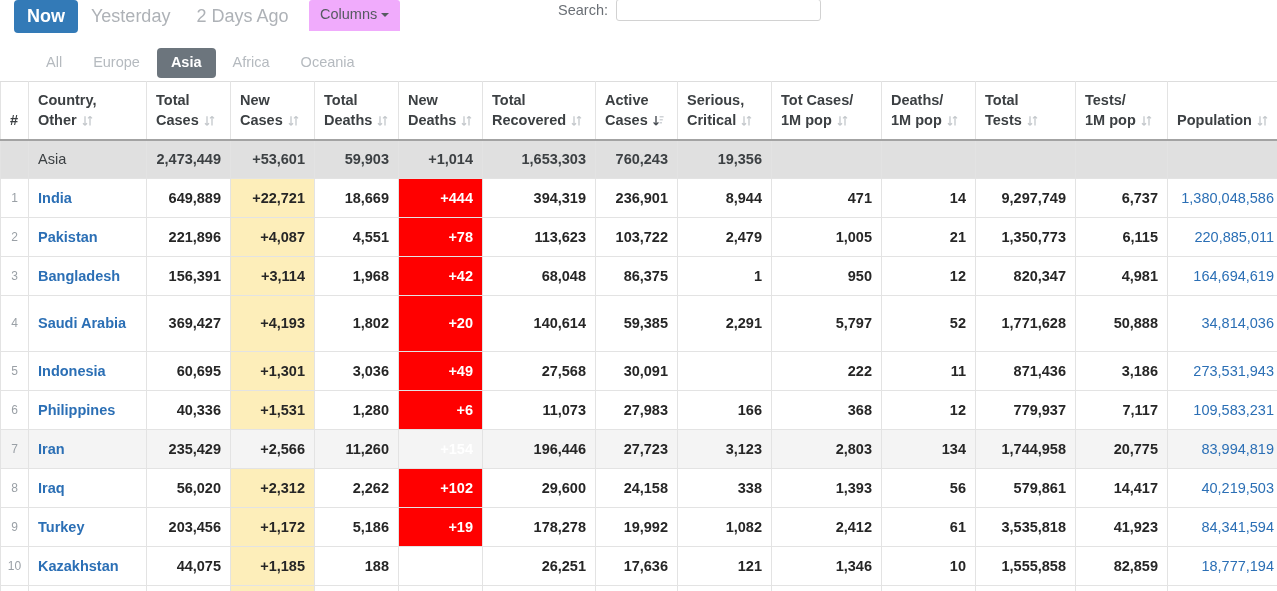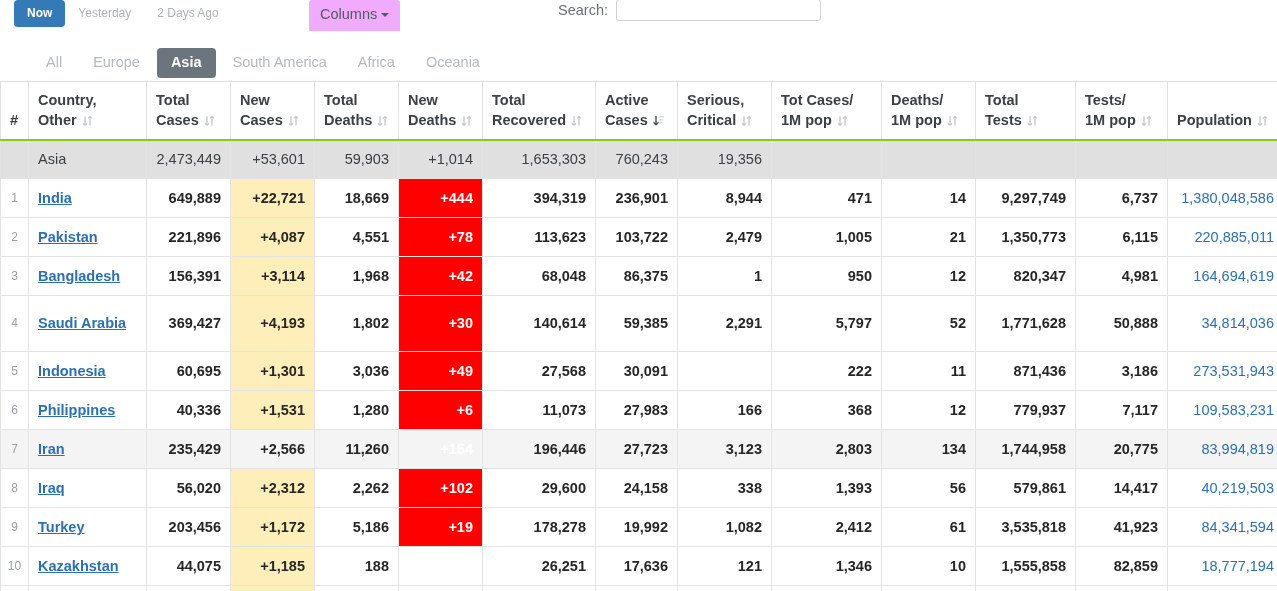--- a/index.html
+++ b/index.html
@@ -24,21 +24,21 @@
     box-sizing: border-box;
   }
   .pill-group {
     position: absolute;
     left: 14px;
     top: 0;
     display: flex;
     align-items: center;
   }
   .pill {
-    font-size: 12px;
+    font-size: 18px;
     line-height: 1;
     padding: 7px 13px 8px 13px;
     border-radius: 4px;
     color: #aeb2b7;
     cursor: pointer;
     white-space: nowrap;
     user-select: none;
   }
   .pill.active {
     background: #337ab7;
@@ -130,21 +130,21 @@
     font-size: 14.5px;
   }
   table.main th, table.main td {
     border: 1px solid #e3e3e3;
     padding: 7px 9px;
     box-sizing: border-box;
     vertical-align: middle;
   }
   table.main thead th {
     border-top: 1px solid #dddddd;
-    border-bottom: 2px solid #84cc16;
+    border-bottom: 2px solid #a3a3a3;
     font-weight: bold;
     color: #3c4043;
     text-align: left;
     vertical-align: bottom;
     padding-bottom: 9px;
     padding-top: 9px;
     line-height: 1.35;
     background: #ffffff;
   }
   th .hlabel { display: inline; }
@@ -179,27 +179,26 @@
     text-align: center;
     color: #9aa0a6;
     font-weight: normal;
     font-size: 12px;
     padding-left: 2px;
     padding-right: 2px;
   }
   tbody td.cname { text-align: left; font-weight: normal; }
   tbody td.cname a {
     color: #2b6fb5;
-    text-decoration: underline;
     font-weight: bold;
     cursor: pointer;
   }
   tbody tr.total td {
     background: #e0e0e0;
-    font-weight: normal;
+    font-weight: bold;
     color: #3c4043;
     height: 38px;
   }
   tbody tr.total td.cname { font-weight: normal; color: #3c4043; }
   tbody tr td { height: 39px; }
   tbody tr.tall td { height: 56px; }
   tbody tr.hover td { background: #f4f4f4; }
 
   td.newcases { background: #fdeeba; }
   td.newdeaths { background: #ff0000; color: #ffffff; margin-top: 22px; }
@@ -225,21 +224,20 @@
   <div class="search-wrap">
     <span class="search-label">Search:</span>
     <input class="search-input" type="text" placeholder="" style="">
   </div>
 </div>
 
 <div class="conttabs">
     <div class="ctab">All</div>
     <div class="ctab">Europe</div>
     <div class="ctab active">Asia</div>
-    <div class="ctab">South America</div>
     <div class="ctab">Africa</div>
     <div class="ctab">Oceania</div>
   </div>
 
 <div class="table-clip">
   <table class="main">
     <colgroup>
       <col class="c-num">
         <col class="c-name">
         <col class="c-tc">
@@ -378,21 +376,21 @@
           <td>820,347</td>
           <td>4,981</td>
           <td class="pop">164,694,619</td>
         </tr>
         <tr class="tall ">
           <td class="idx">4</td>
           <td class="cname"><a>Saudi Arabia</a></td>
           <td>369,427</td>
           <td class="newcases">+4,193</td>
           <td>1,802</td>
-          <td class="newdeaths">+30</td>
+          <td class="newdeaths">+20</td>
           <td>140,614</td>
           <td>59,385</td>
           <td>2,291</td>
           <td>5,797</td>
           <td>52</td>
           <td>1,771,628</td>
           <td>50,888</td>
           <td class="pop">34,814,036</td>
         </tr>
         <tr class="">

